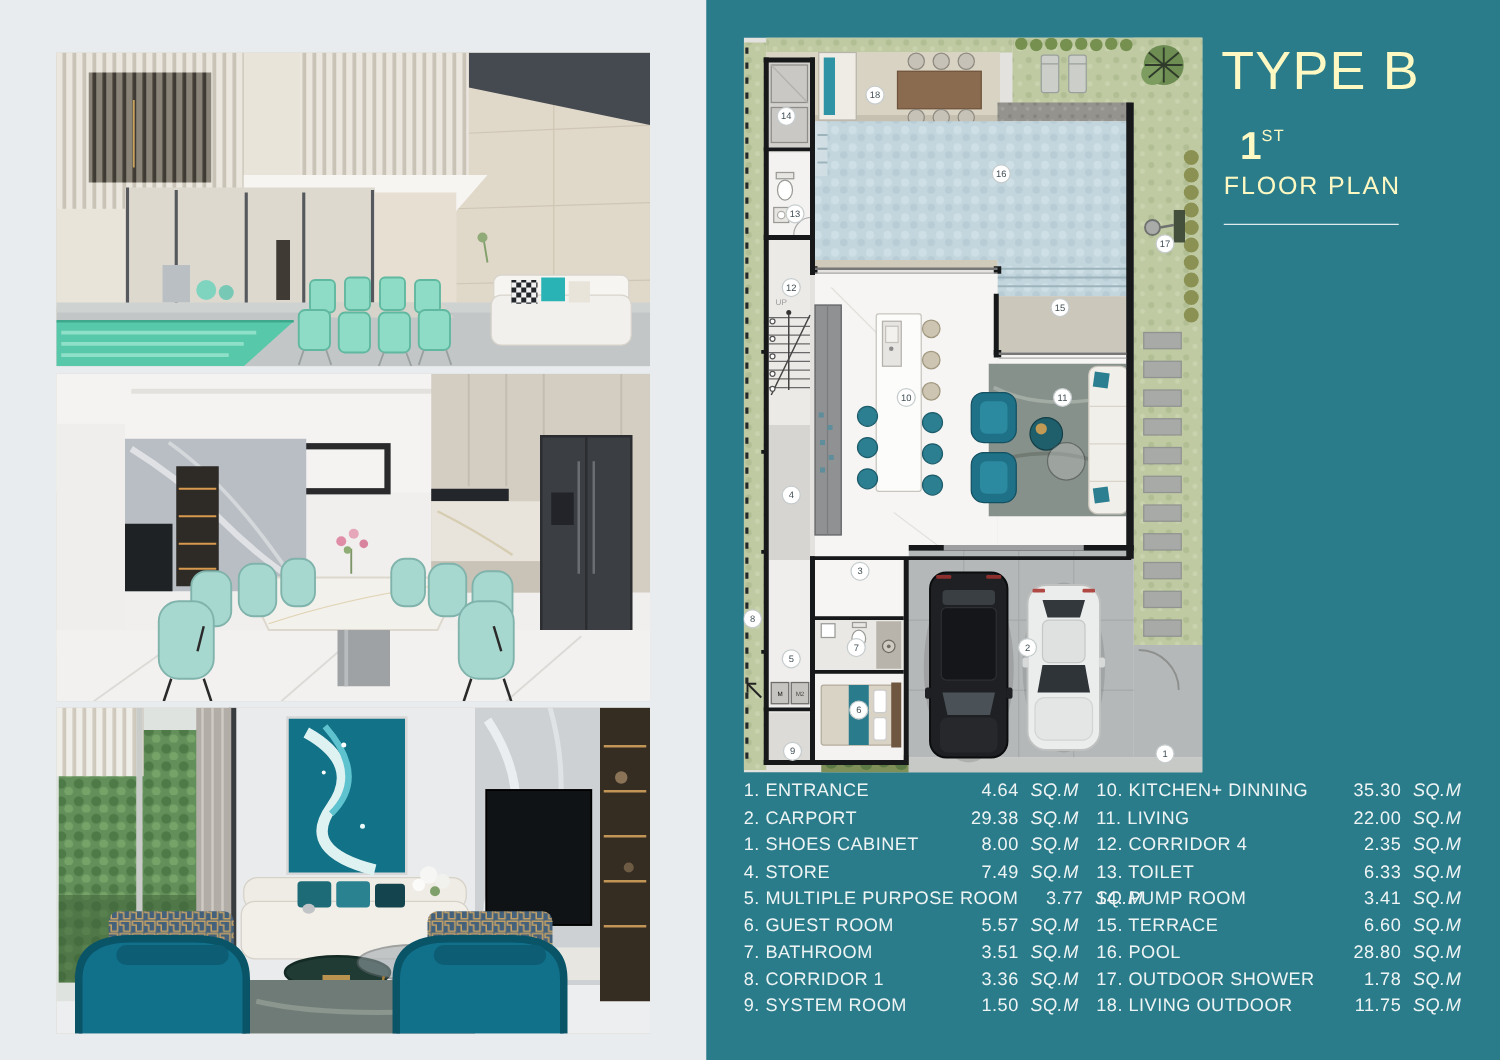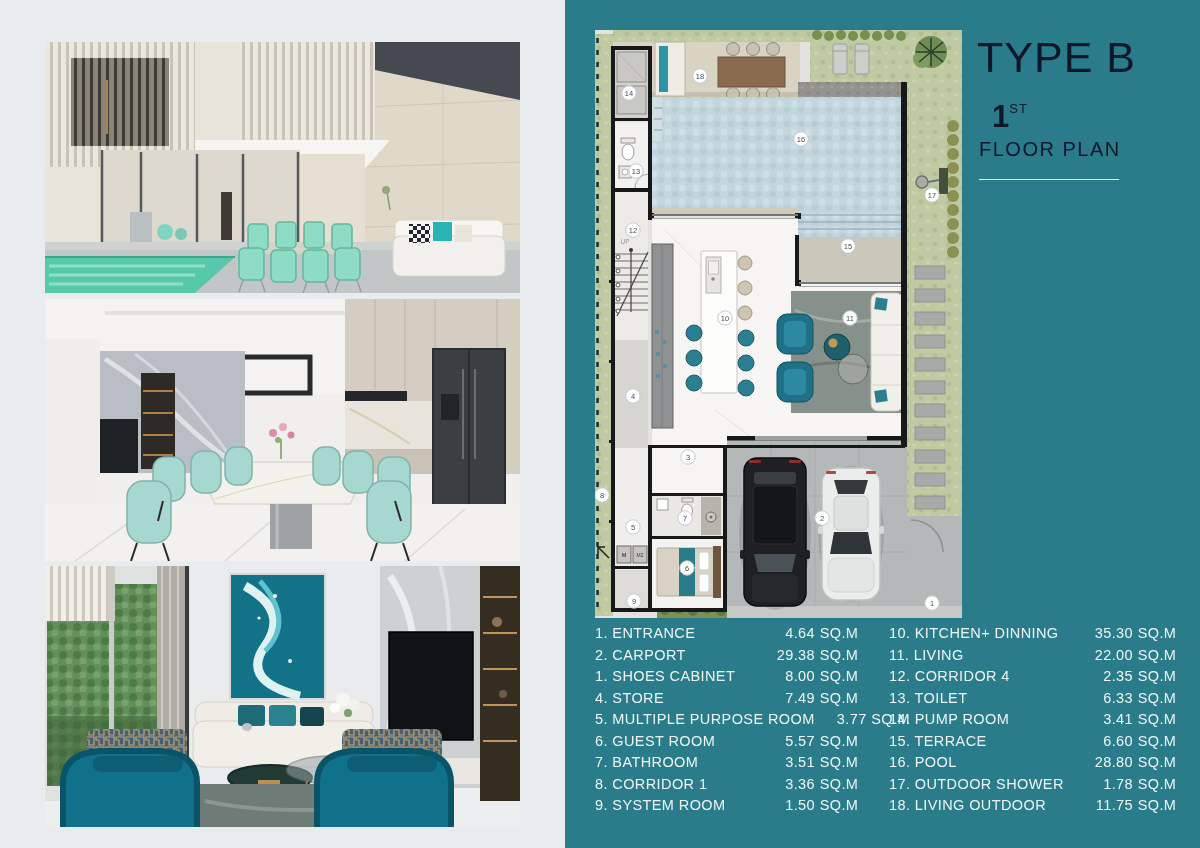--- a/index.html
+++ b/index.html
@@ -8,39 +8,39 @@
   
   .photo-col{position:absolute;left:0;top:0;width:565px;height:848px;background:#e8ecef;}
   .photo{position:absolute;left:45px;width:475px;margin:0;overflow:hidden;background:#dcd8d0;}
   .photo svg{display:block;}
   #photo1{top:42px;height:251px;}
   #photo2{top:299px;height:262px;}
   #photo3{top:566px;height:261px;}
   
   .teal-panel{position:absolute;left:565px;top:0;width:635px;height:848px;background:#2b7c8b;}
   .plan-wrap{position:absolute;left:30px;top:30px;width:367px;height:588px;}
-  .title-block{position:absolute;left:412px;top:34px;width:205px;color:#0f172a;}
+  .title-block{position:absolute;left:412px;top:34px;width:205px;color:#fef9c3;}
   .type-title{margin:0;font-size:43px;font-weight:500;letter-spacing:1px;line-height:1.1;}
   .floor-line{margin-top:20px;margin-left:15px;line-height:1;}
   .floor-num{font-size:31px;font-weight:700;}
   .floor-ord{font-size:13px;font-weight:500;letter-spacing:1px;vertical-align:14px;}
   .floor-plan-label{margin-left:2px;margin-top:6px;font-size:20px;letter-spacing:1.5px;}
   .title-divider{width:140px;border:none;border-top:1.5px solid rgba(255,255,255,.85);
                  margin:18px 0 20px 2px;}
   .total-area-label{font-size:21px;letter-spacing:.5px;margin-left:2px;}
   .total-area-value{font-size:22.5px;letter-spacing:.5px;margin:7px 0 0 2px;}
   
-  .legend{position:absolute;left:30px;top:626px;display:flex;gap:26px;color:#eef4f4;}
+  .legend{position:absolute;left:30px;top:626px;display:flex;gap:14px;color:#eef4f4;}
   .lg-col{display:flex;flex-direction:column;gap:6.5px;}
   .lg-col.c1{width:268px;}
   .lg-col.c2{width:292px;}
   .lg-row{display:grid;grid-template-columns:1fr 52px 48px;font-size:14.5px;
           letter-spacing:.4px;line-height:15px;white-space:nowrap;}
   .lg-val{text-align:right;}
-  .lg-unit{text-align:center;}
+  .lg-unit{text-align:right;font-style:italic;}
 </style>
 </head>
 <body>
 
 <div class="page">
 
   <div class="photo-col">
 
     <figure class="photo" id="photo1">
       <svg width="475" height="251" viewBox="0 0 475 251">

